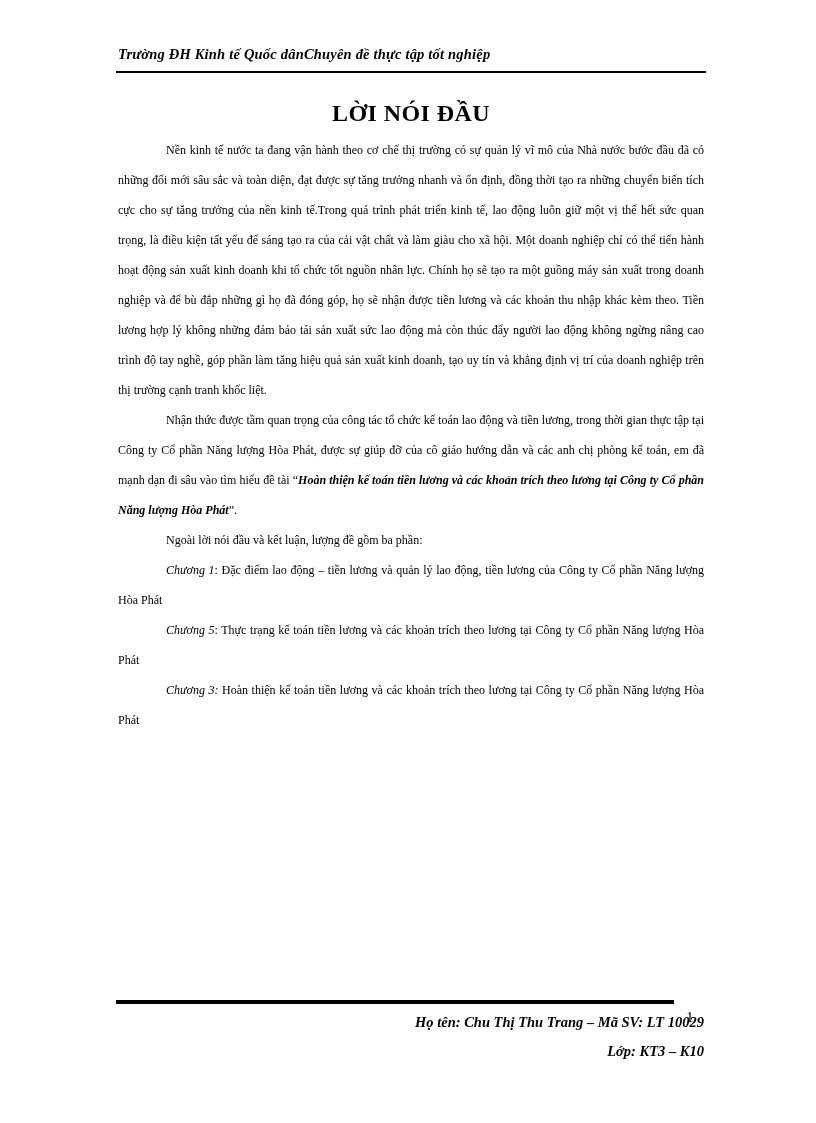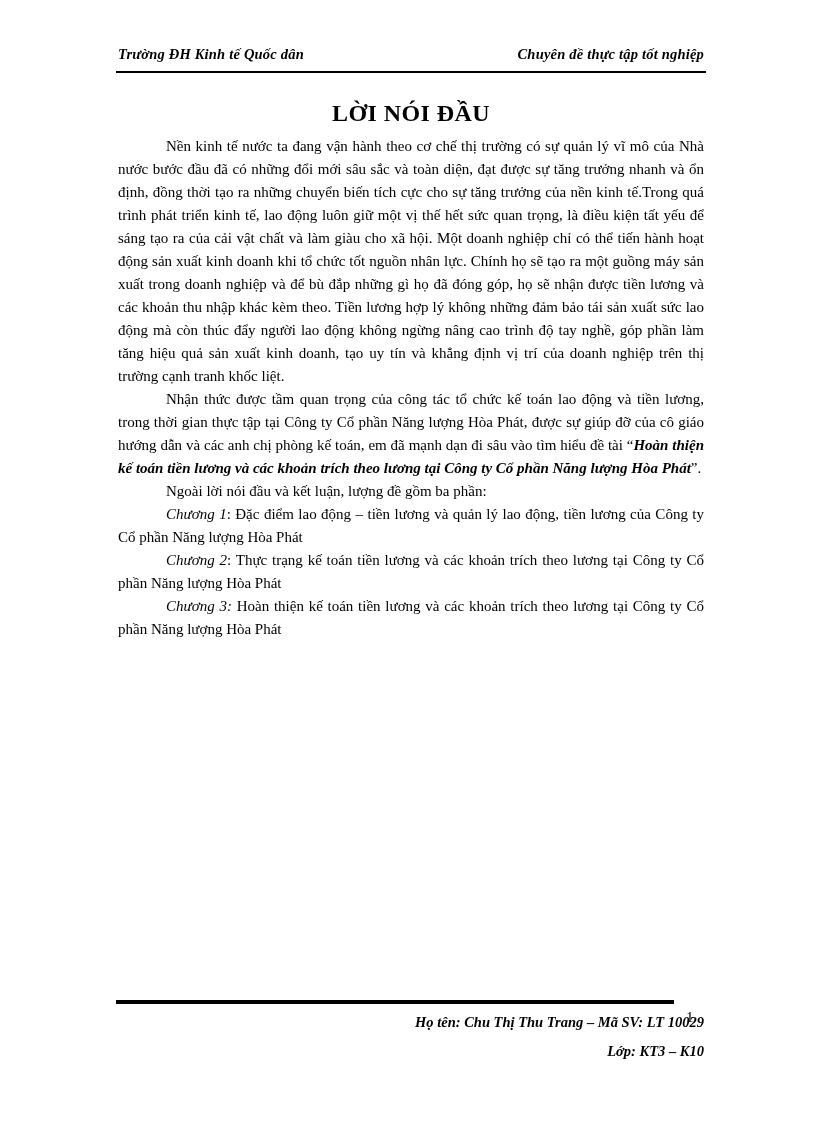--- a/index.html
+++ b/index.html
@@ -25,21 +25,20 @@
     box-sizing: border-box;
   }
 
   
   .doc-header {
     position: absolute;
     left: 118px;
     top: 46px;
     width: 586px;
     display: flex;
-    justify-content: space-between;
     align-items: baseline;
     font-weight: bold;
     font-style: italic;
     font-size: 14.5px;
     letter-spacing: 0.2px;
   }
   .doc-header .hdr-left  { white-space: nowrap; }
   .doc-header .hdr-right { white-space: nowrap; }
 
   .header-rule {
@@ -62,22 +61,22 @@
     font-weight: bold;
     letter-spacing: 0.4px;
   }
 
   
   .body-text {
     position: absolute;
     left: 118px;
     top: 135px;
     width: 586px;
-    font-size: 15px;
-    line-height: 23px;
+    font-size: 12px;
+    line-height: 30px;
     text-align: justify;
     text-justify: inter-word;
   }
   .body-text p {
     margin: 0;
     text-indent: 48px;
     text-align: justify;
   }
 
   .title-quote {
@@ -142,21 +141,21 @@
       <span>Nhận thức được tầm quan trọng của công tác tổ chức kế toán lao động và tiền lương, trong thời gian thực tập tại Công ty Cổ phần Năng lượng Hòa Phát, được sự giúp đỡ của cô giáo hướng dẫn và các anh chị phòng kế toán, em đã mạnh dạn đi sâu vào tìm hiểu đề tài “</span><span class="title-quote">Hoàn thiện kế toán tiền lương và các khoản trích theo lương tại Công ty Cổ phần Năng lượng Hòa Phát</span><span>”.</span>
     </p>
 
     <p>Ngoài lời nói đầu và kết luận, lượng đề gồm ba phần:</p>
 
     <p>
       <span class="chapter-label">Chương 1</span><span>: Đặc điểm lao động – tiền lương và quản lý lao động, tiền lương của Công ty Cổ phần Năng lượng Hòa Phát</span>
     </p>
 
     <p>
-      <span class="chapter-label">Chương 2</span><span>: Thực trạng kế toán tiền lương và các khoản trích theo lương tại Công ty Cổ phần Năng lượng Hòa Phát</span>
+      <span class="chapter-label">Chương 5</span><span>: Thực trạng kế toán tiền lương và các khoản trích theo lương tại Công ty Cổ phần Năng lượng Hòa Phát</span>
     </p>
 
     <p>
       <span class="chapter-label">Chương 3:</span><span> Hoàn thiện kế toán tiền lương và các khoản trích theo lương tại Công ty Cổ phần Năng lượng Hòa Phát</span>
     </p>
 
 
   </div>
 
   <div class="footer-rule"></div>

